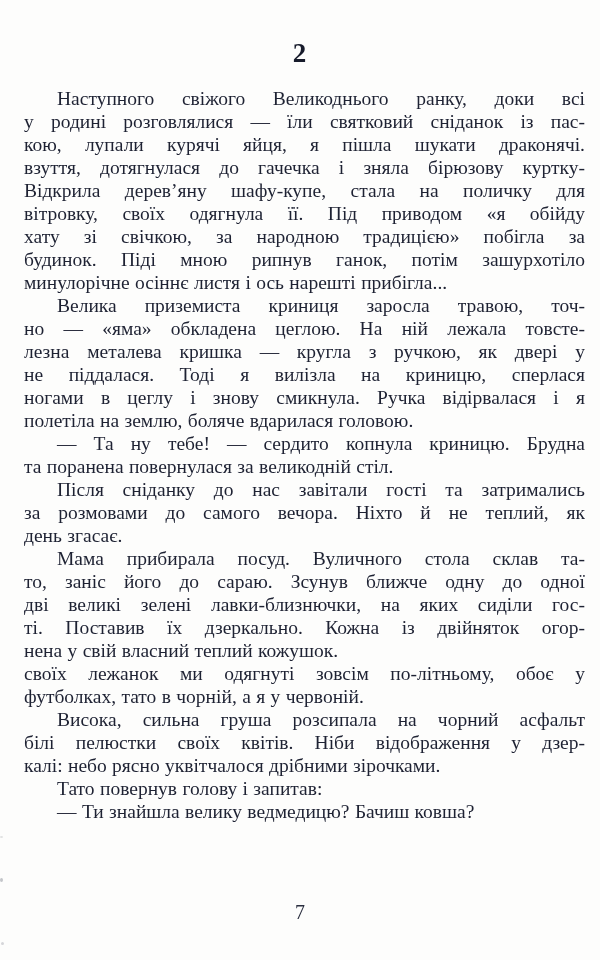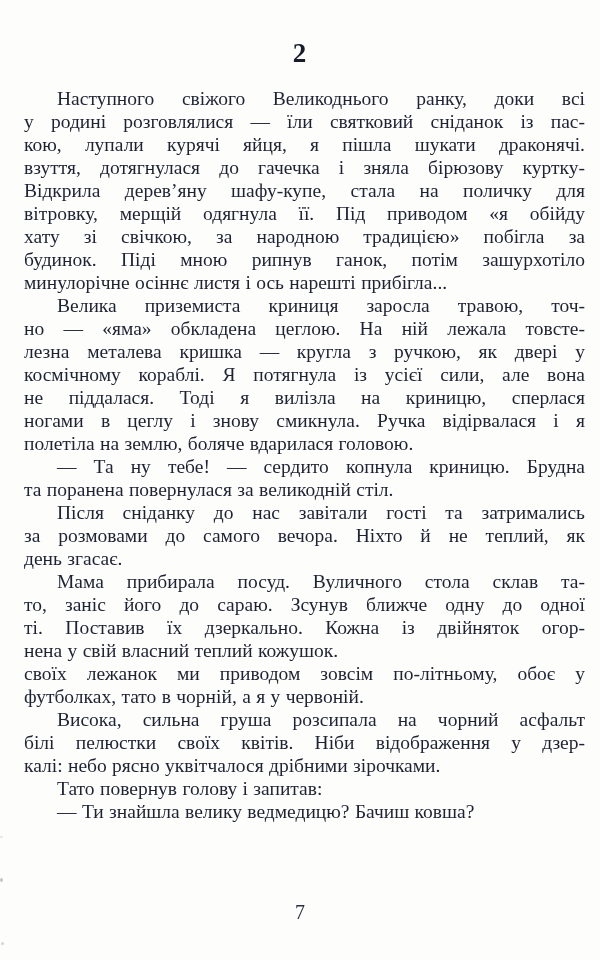--- a/index.html
+++ b/index.html
@@ -81,51 +81,51 @@
 <div class="page">
   <div class="chapter-number">2</div>
 
   <div class="text-block" id="text-block">
       <div class="para">
         <div class="line first">Наступного свіжого Великоднього ранку, доки всі</div>
         <div class="line">у родині розговлялися — їли святковий сніданок із пас-</div>
         <div class="line">кою, лупали курячі яйця, я пішла шукати драконячі.</div>
         <div class="line">взуття, дотягнулася до гачечка і зняла бірюзову куртку-</div>
         <div class="line">Відкрила дерев’яну шафу-купе, стала на поличку для</div>
-        <div class="line">вітровку, мерщій одягнула її. Під приводом «я обійду</div>
+        <div class="line">вітровку, своїх одягнула її. Під приводом «я обійду</div>
         <div class="line">хату зі свічкою, за народною традицією» побігла за</div>
         <div class="line">будинок. Піді мною рипнув ганок, потім зашурхотіло</div>
         <div class="line last">минулорічне осіннє листя і ось нарешті прибігла...</div>
       </div>
       <div class="para">
         <div class="line first">Велика приземиста криниця заросла травою, точ-</div>
         <div class="line">но — «яма» обкладена цеглою. На ній лежала товсте-</div>
         <div class="line">лезна металева кришка — кругла з ручкою, як двері у</div>
-        <div class="line">космічному кораблі. Я потягнула із усієї сили, але вона</div>
         <div class="line">не піддалася. Тоді я вилізла на криницю, сперлася</div>
         <div class="line">ногами в цеглу і знову смикнула. Ручка відірвалася і я</div>
         <div class="line last">полетіла на землю, боляче вдарилася головою.</div>
       </div>
       <div class="para">
         <div class="line first">— Та ну тебе! — сердито копнула криницю. Брудна</div>
         <div class="line last">та поранена повернулася за великодній стіл.</div>
       </div>
       <div class="para">
         <div class="line first">Після сніданку до нас завітали гості та затримались</div>
         <div class="line">за розмовами до самого вечора. Ніхто й не теплий, як</div>
         <div class="line last">день згасає.</div>
       </div>
       <div class="para">
         <div class="line first">Мама прибирала посуд. Вуличного стола склав та-</div>
         <div class="line">то, заніс його до сараю. Зсунув ближче одну до одної</div>
+        <div class="line">дві великі зелені лавки-близнючки, на яких сиділи гос-</div>
         <div class="line">ті. Поставив їх дзеркально. Кожна із двійняток огор-</div>
         <div class="line last">нена у свій власний теплий кожушок.</div>
       </div>
       <div class="para">
-        <div class="line">своїх лежанок ми приводом зовсім по-літньому, обоє у</div>
+        <div class="line">своїх лежанок ми одягнуті зовсім по-літньому, обоє у</div>
         <div class="line last">футболках, тато в чорній, а я у червоній.</div>
       </div>
       <div class="para">
         <div class="line first">Висока, сильна груша розсипала на чорний асфальт</div>
         <div class="line">білі пелюстки своїх квітів. Ніби відображення у дзер-</div>
         <div class="line last">калі: небо рясно уквітчалося дрібними зірочками.</div>
       </div>
       <div class="para">
         <div class="line first last">Тато повернув голову і запитав:</div>
       </div>

